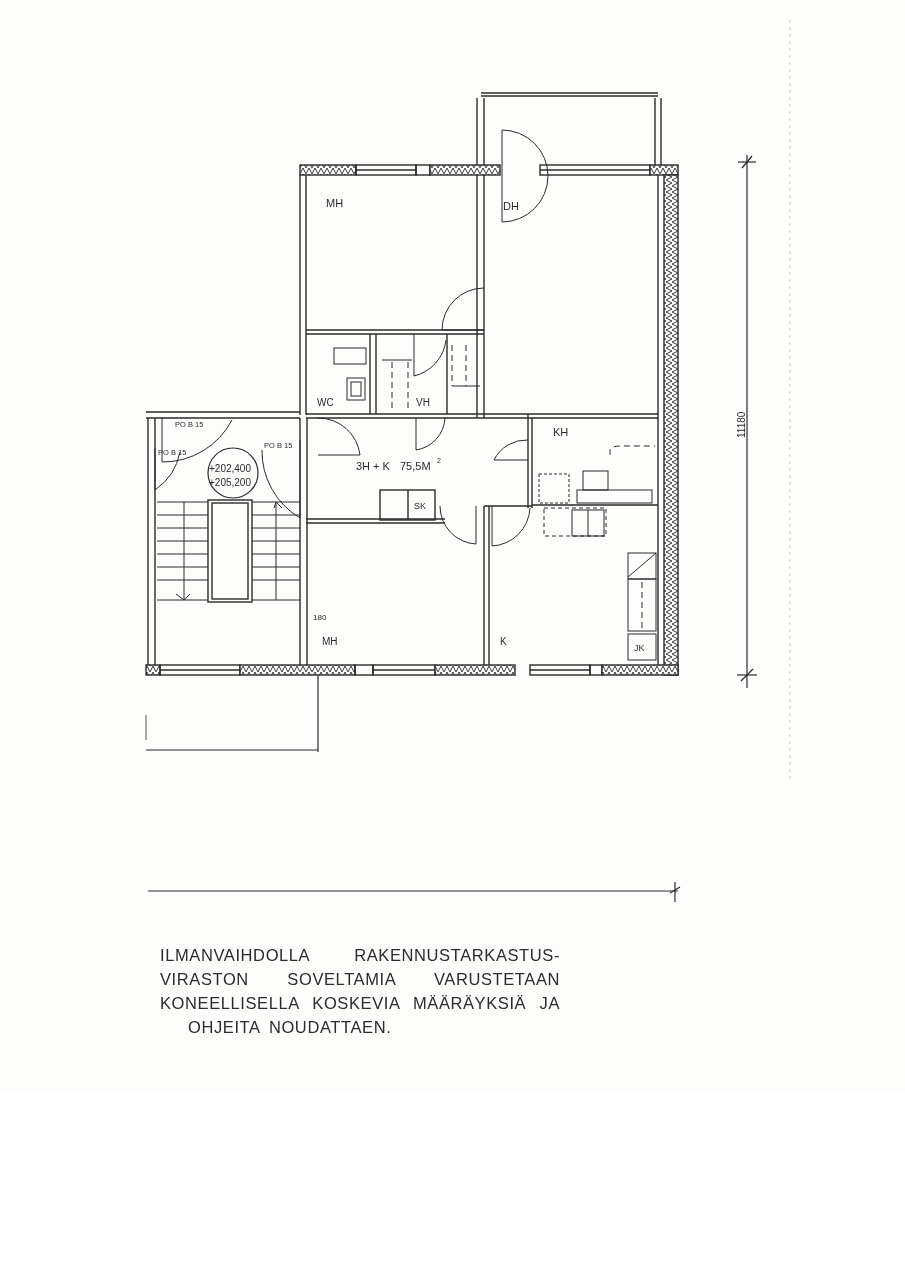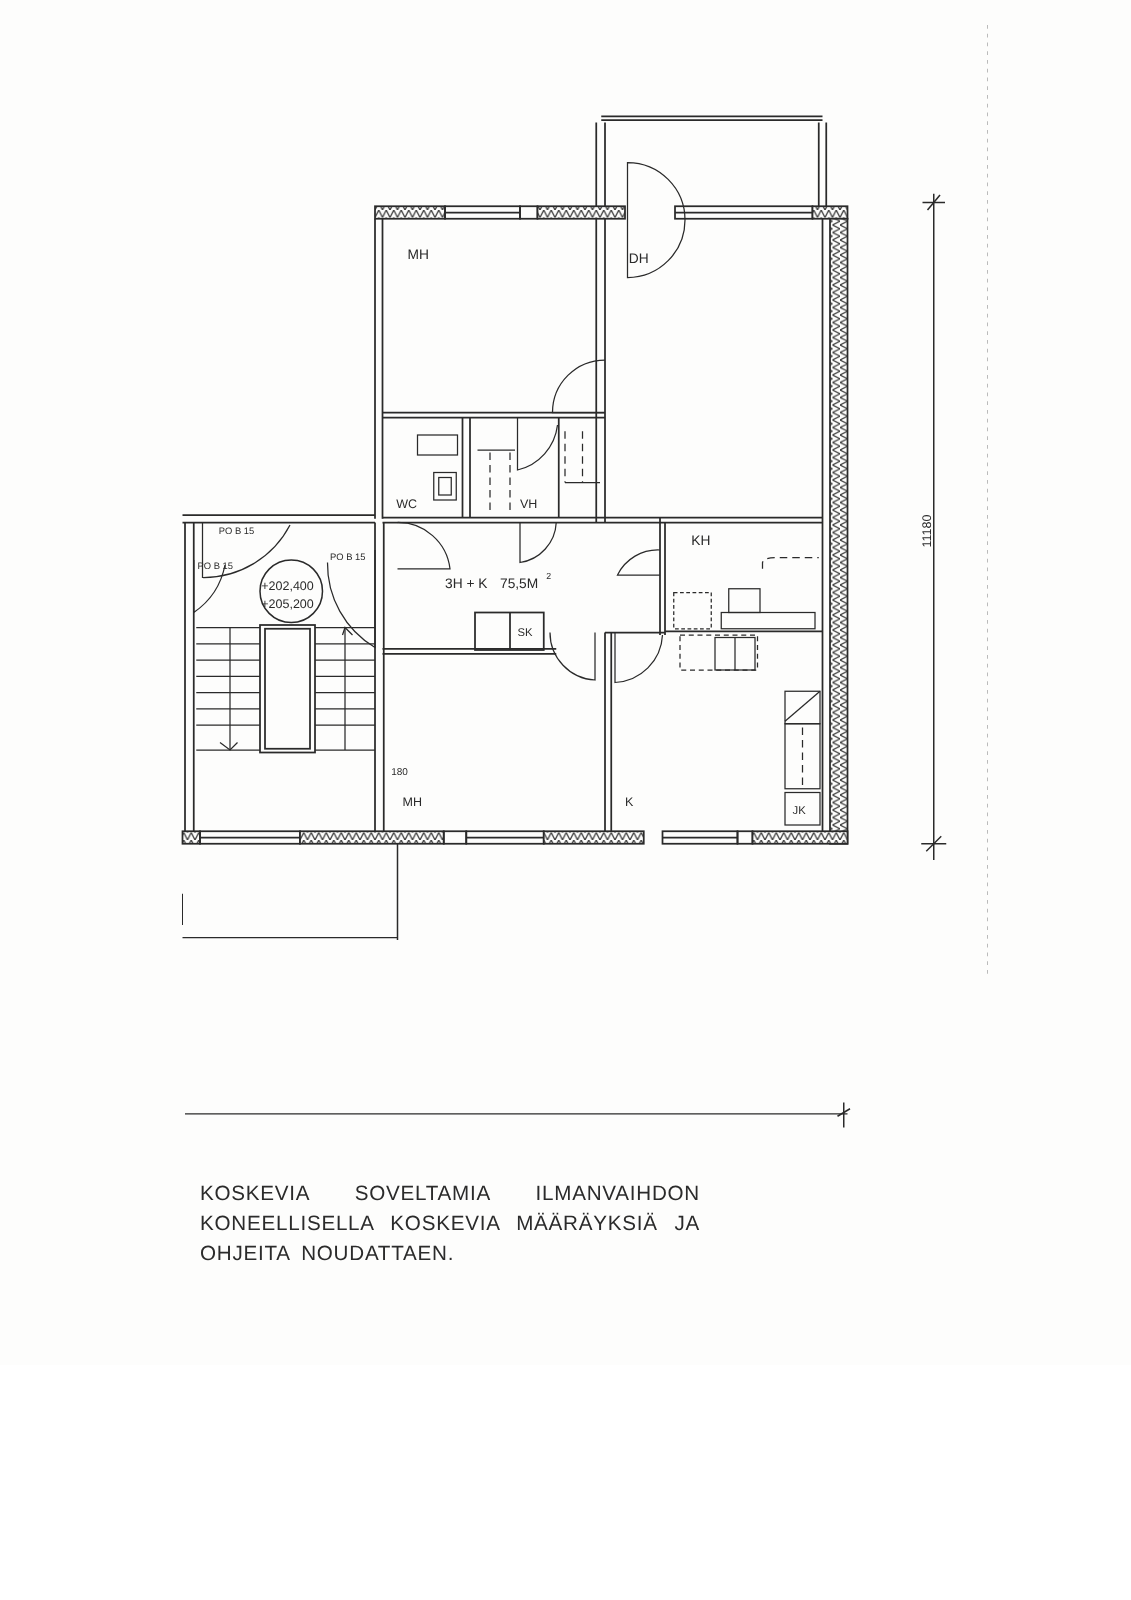--- a/index.html
+++ b/index.html
@@ -2,21 +2,21 @@
 <html><head>
 <meta charset="utf-8">
 <style>
   html, body { margin: 0; padding: 0; background: #ffffff; }
   body { width: 905px; height: 1280px; position: relative; overflow: hidden; font-family: "Liberation Sans", sans-serif; }
   .page { position: absolute; left: 0; top: 0; width: 905px; height: 1092px; background: #fdfdfc; }
   svg.plan { position: absolute; left: 0; top: 0; }
   .lbl { font-family: "Liberation Sans", sans-serif; fill: #2a2a2a; }
   .note { position: absolute; left: 160px; top: 943px; width: 400px; font-family: "Liberation Sans", sans-serif; font-size: 16.5px; line-height: 24px; color: #2b2b2b; letter-spacing: 0.6px; }
   .note div { text-align: justify; text-align-last: justify; white-space: nowrap; word-spacing: 4px; }
-  .note div.last { text-align-last: left; }
+  .note div.last { text-align-last: left; margin-left: 28px; }
 </style>
 </head>
 <body>
 
 <div class="page">
 <svg class="plan" width="905" height="1280" viewBox="0 0 905 1280">
   <defs>
     <pattern id="hatch" width="6" height="6" patternUnits="userSpaceOnUse">
       <rect width="6" height="6" fill="#fdfdfc"></rect>
       <path d="M0,6 L3,0 L6,6" fill="none" stroke="#3a3a3a" stroke-width="1"></path>
@@ -225,17 +225,18 @@
 
     <text x="209" y="472" font-size="10">+202,400</text>
     <text x="209" y="486" font-size="10">+205,200</text>
 
     <text x="313" y="620" font-size="8">180</text>
     <text transform="translate(745,438) rotate(-90)" font-size="10">11180</text>
   </g>
 </svg>
 
 <div class="note">
-  <div>KOSKEVIA SOVELTAMIA ILMANVAIHDON</div>
+  <div>ILMANVAIHDOLLA RAKENNUSTARKASTUS-</div>
+  <div>VIRASTON SOVELTAMIA VARUSTETAAN</div>
   <div>KONEELLISELLA KOSKEVIA MÄÄRÄYKSIÄ JA</div>
   <div class="last">OHJEITA NOUDATTAEN.</div>
 </div>
 </div>
 
 </body></html>

